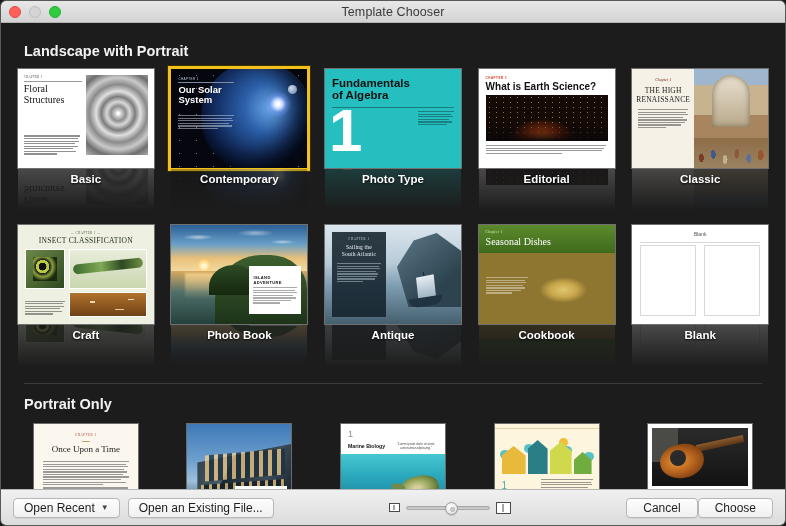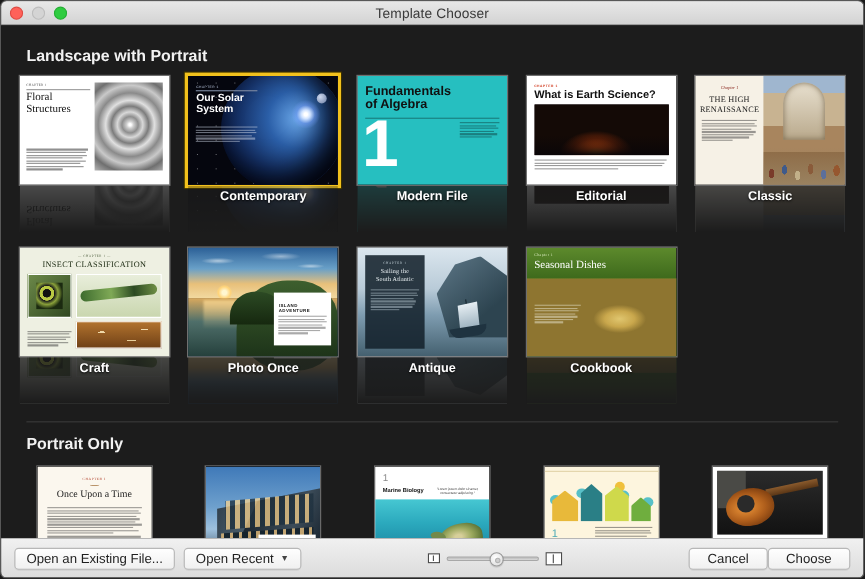--- a/index.html
+++ b/index.html
@@ -467,20 +467,21 @@
         </div>
         <div class="reflection">
           <div class="inner page t-basic">
             <div class="left">
                 <div class="hd">Floral<br>Structures</div>
               </div>
             <div class="img"></div>
           </div>
           <div class="refl-fade"></div>
         </div>
+        <div class="tpl-label">Basic</div>
       </div>
 
       <div class="cell selected">
         <div class="thumb-wrap">
           <div class="thumb-box">
             <div class="page t-contemp">
               <div class="stars"></div>
                 <div class="planet"></div>
               <div class="glow"></div>
                 <div class="moon"></div>
@@ -526,21 +527,21 @@
                 </div>
             </div>
           </div>
         </div>
         <div class="reflection">
           <div class="inner page t-modern">
               <div class="num">1</div>
             </div>
           <div class="refl-fade"></div>
         </div>
-        <div class="tpl-label">Modern File</div>
+        <div class="tpl-label">Photo Type</div>
       </div>
 
       <div class="cell">
         <div class="thumb-wrap">
           <div class="thumb-box">
             <div class="page t-editor">
               <div class="chap">CHAPTER 1</div>
               <div class="ttl">What is Earth Science?</div>
               <div class="img">
                   <div class="spark"></div>
@@ -659,21 +660,21 @@
           </div>
         </div>
         <div class="reflection">
           <div class="inner page t-photo">
               <div class="sky"></div>
               <div class="hill"></div>
               <div class="card"></div>
             </div>
           <div class="refl-fade"></div>
         </div>
-        <div class="tpl-label">Photo Once</div>
+        <div class="tpl-label">Photo Book</div>
       </div>
 
       <div class="cell">
         <div class="thumb-wrap">
           <div class="thumb-box">
             <div class="page t-antique">
               <div class="sea"></div>
                 <div class="cliff"></div>
               <div class="ship">
                   <div class="mast"></div>
@@ -731,20 +732,40 @@
         <div class="reflection">
           <div class="inner page t-cook">
               <div class="food"></div>
               <div class="band"></div>
             </div>
           <div class="refl-fade"></div>
         </div>
         <div class="tpl-label">Cookbook</div>
       </div>
 
+      <div class="cell">
+        <div class="thumb-wrap">
+          <div class="thumb-box">
+            <div class="page t-blank">
+              <div class="hd">Blank</div>
+              <div class="rule"></div>
+              <div class="bx l"></div>
+                <div class="bx r"></div>
+            </div>
+          </div>
+        </div>
+        <div class="reflection">
+          <div class="inner page t-blank">
+              <div class="bx l"></div>
+              <div class="bx r"></div>
+            </div>
+          <div class="refl-fade"></div>
+        </div>
+        <div class="tpl-label">Blank</div>
+      </div>
     </div>
 
     <div class="divider" style="margin-top:16px;"></div>
 
     <div class="section-title" style="padding-top:12px;">Portrait Only</div>
 
     <div class="pgrid">
 
       <div class="pcell">
         <div class="pthumb">
@@ -839,25 +860,25 @@
             </div>
 
           </div>
         </div>
       </div>
     </div>
   </div>
 
   <div class="bottombar">
     <div class="btn">
-      <span>Open an Existing File...</span>
+      <span>Open Recent</span>
+      <span class="chev">▼</span>
     </div>
     <div class="btn">
-      <span>Open Recent</span>
-      <span class="chev">▼</span>
+      <span>Open an Existing File...</span>
     </div>
 
     <div class="spacer"></div>
 
     <div class="zoomctl">
       <span class="pgicon small"></span>
       <span class="slider">
         <span class="knob"></span>
       </span>
       <span class="pgicon large"></span>

